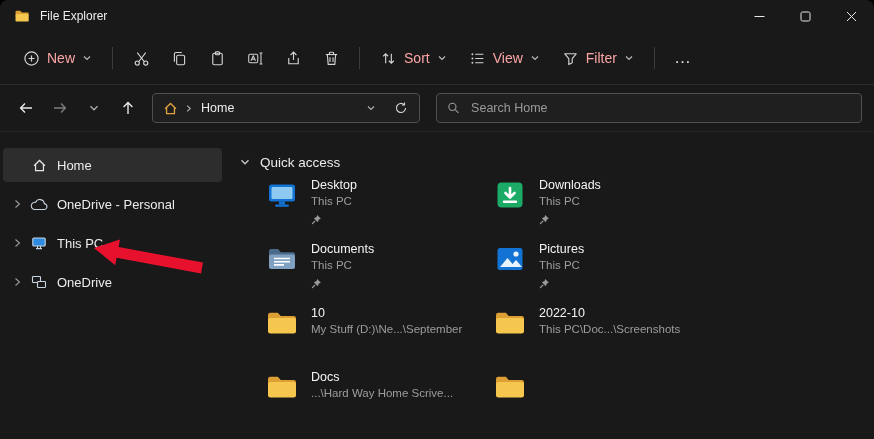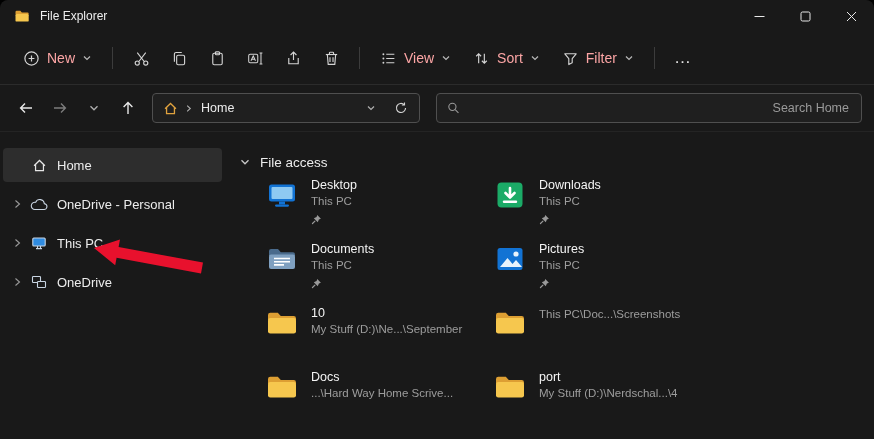--- a/index.html
+++ b/index.html
@@ -23,21 +23,21 @@
   
   .navbar{height:46px;display:flex;align-items:center;padding:0 10px;gap:2px;}
   .nav-btn{width:32px;height:32px;display:flex;align-items:center;justify-content:center;border-radius:4px;}
   .addressbar{width:268px;height:30px;margin-left:6px;border:1px solid #4f4f4f;border-radius:4px;
     display:flex;align-items:center;padding:0 6px 0 10px;gap:6px;background:#1f1f1f;box-sizing:border-box;}
   .crumb{font-size:12.5px;color:#ececec;margin-left:2px;}
   .addr-spacer{flex:1;}
   .addr-ibtn{width:24px;height:24px;display:flex;align-items:center;justify-content:center;border-radius:3px;}
   .searchbox{flex:1;height:30px;margin-left:14px;margin-right:2px;border:1px solid #4f4f4f;border-radius:4px;
     display:flex;align-items:center;padding:0 10px;gap:9px;background:#1f1f1f;box-sizing:border-box;}
-  .searchbox input{background:transparent;border:none;outline:none;color:#fde047;font-size:12.5px;font-family:inherit;width:100%;text-align:right;}
+  .searchbox input{background:transparent;border:none;outline:none;color:#fde047;font-size:12.5px;font-family:inherit;width:100%;}
   .searchbox input::placeholder{color:#9a9a9a;}
 
   
   .body{display:flex;height:309px;border-top:1px solid #242424;}
   .sidebar{width:225px;padding-top:16px;box-sizing:border-box;flex:0 0 225px;}
   .side-item{height:34px;margin:0 3px 5px 3px;display:flex;align-items:center;padding-left:9px;border-radius:4px;}
   .side-item.selected{background:#2d2d2d;}
   .side-chevron{width:18px;display:flex;align-items:center;}
   .side-icon{width:18px;display:flex;align-items:center;justify-content:center;margin-right:9px;}
   .side-label{font-size:13px;color:#ececec;}
@@ -135,47 +135,47 @@
       <svg width="17" height="17" viewBox="0 0 18 18" fill="none" stroke="#d4d4d4" stroke-width="1.2">
         <path d="M3 4.8 h12"></path>
         <path d="M6.8 4.8 V3.2 a.8.8 0 0 1 .8-.8 h2.8 a.8.8 0 0 1 .8.8 V4.8"></path>
         <path d="M4.6 4.8 l.9 10.4 h7 l.9-10.4"></path>
         <path d="M7.4 7.6 v5 M10.6 7.6 v5"></path>
       </svg>
     </div>
 
     <div class="cmd-divider"></div>
 
+    <div class="cmd-btn">
+      <svg width="17" height="17" viewBox="0 0 18 18" fill="none" stroke="#d4d4d4" stroke-width="1.2">
+        <path d="M6 14 V4 M3.4 6.6 L6 4 L8.6 6.6"></path>
+        <path d="M12 4 V14 M9.4 11.4 L12 14 L14.6 11.4"></path>
+      </svg>
+      <span>Sort</span>
+      <svg width="10" height="10" viewBox="0 0 10 10" fill="none" stroke="#b8b8b8" stroke-width="1.2">
+          <path d="M2 3.5 L5 6.5 L8 3.5"></path>
+        </svg>
+    </div>
     <div class="cmd-btn">
       <svg width="17" height="17" viewBox="0 0 18 18">
         <g fill="#d4d4d4">
             <circle cx="3.6" cy="4.5" r="1"></circle>
             <circle cx="3.6" cy="9" r="1"></circle>
             <circle cx="3.6" cy="13.5" r="1"></circle>
           </g>
         <g stroke="#d4d4d4" stroke-width="1.2">
             <path d="M6.6 4.5 H15.2 M6.6 9 H15.2 M6.6 13.5 H15.2"></path>
           </g>
       </svg>
       <span>View</span>
       <svg width="10" height="10" viewBox="0 0 10 10" fill="none" stroke="#b8b8b8" stroke-width="1.2">
           <path d="M2 3.5 L5 6.5 L8 3.5"></path>
         </svg>
     </div>
     <div class="cmd-btn">
-      <svg width="17" height="17" viewBox="0 0 18 18" fill="none" stroke="#d4d4d4" stroke-width="1.2">
-        <path d="M6 14 V4 M3.4 6.6 L6 4 L8.6 6.6"></path>
-        <path d="M12 4 V14 M9.4 11.4 L12 14 L14.6 11.4"></path>
-      </svg>
-      <span>Sort</span>
-      <svg width="10" height="10" viewBox="0 0 10 10" fill="none" stroke="#b8b8b8" stroke-width="1.2">
-          <path d="M2 3.5 L5 6.5 L8 3.5"></path>
-        </svg>
-    </div>
-    <div class="cmd-btn">
       <svg width="17" height="17" viewBox="0 0 18 18" fill="none" stroke="#d4d4d4" stroke-width="1.2" stroke-linejoin="round">
         <path d="M3 4 H15 L10.8 9.2 V13.6 L7.2 15.4 V9.2 Z"></path>
       </svg>
       <span>Filter</span>
       <svg width="10" height="10" viewBox="0 0 10 10" fill="none" stroke="#b8b8b8" stroke-width="1.2">
           <path d="M2 3.5 L5 6.5 L8 3.5"></path>
         </svg>
     </div>
 
     <div class="cmd-divider"></div>
@@ -293,21 +293,21 @@
         </span>
         <span class="side-label">OneDrive</span>
       </div>
     </div>
 
     <div class="content">
       <div class="section-header">
         <svg width="12" height="12" viewBox="0 0 12 12" fill="none" stroke="#c8c8c8" stroke-width="1.3">
             <path d="M2.5 4.2 L6 7.8 L9.5 4.2"></path>
           </svg>
-        <span>File access</span>
+        <span>Quick access</span>
       </div>
 
       <div class="grid">
 
         <div class="tile">
           <span class="tile-icon">
             <svg width="34" height="34" viewBox="0 0 34 34">
               <rect x="4" y="6.5" width="26" height="17" rx="2.5" fill="#1273d4"></rect>
               <rect x="6.5" y="9" width="21" height="12" rx="1" fill="#8ec9f2"></rect>
               <rect x="14" y="23.5" width="6" height="3" fill="#1273d4"></rect>
@@ -400,20 +400,21 @@
         </div>
 
         <div class="tile">
           <span class="tile-icon">
             <svg width="34" height="34" viewBox="0 0 34 34">
               <path d="M3 9 a2.3 2.3 0 0 1 2.3-2.3 h7.5 l3 3.4 h12.9 A2.3 2.3 0 0 1 31 12.4 V14 H3 z" fill="#dd9f33"></path>
               <rect x="3" y="12" width="28" height="15.5" rx="2.3" fill="#f6c74e"></rect>
             </svg>
           </span>
           <div class="tile-text">
+            <div class="tile-name">2022-10</div>
             <div class="tile-detail">This PC\Doc...\Screenshots</div>
           </div>
         </div>
 
         <div class="tile">
           <span class="tile-icon">
             <svg width="34" height="34" viewBox="0 0 34 34">
               <path d="M3 9 a2.3 2.3 0 0 1 2.3-2.3 h7.5 l3 3.4 h12.9 A2.3 2.3 0 0 1 31 12.4 V14 H3 z" fill="#dd9f33"></path>
               <rect x="3" y="12" width="28" height="15.5" rx="2.3" fill="#f6c74e"></rect>
             </svg>
@@ -424,24 +425,20 @@
           </div>
         </div>
 
         <div class="tile">
           <span class="tile-icon">
             <svg width="34" height="34" viewBox="0 0 34 34">
               <path d="M3 9 a2.3 2.3 0 0 1 2.3-2.3 h7.5 l3 3.4 h12.9 A2.3 2.3 0 0 1 31 12.4 V14 H3 z" fill="#dd9f33"></path>
               <rect x="3" y="12" width="28" height="15.5" rx="2.3" fill="#f6c74e"></rect>
             </svg>
           </span>
-          <div class="tile-text">
-            <div class="tile-name">port</div>
-            <div class="tile-detail">My Stuff (D:)\Nerdschal...\4</div>
-          </div>
         </div>
 
       </div>
     </div>
   </div>
 
   <svg class="annotation-arrow" width="120" height="47" viewBox="0 0 120 47">
     <polygon points="8,20 34,11.6 32.6,19 117,34.6 115,45.4 30.6,29.8 29.2,37.2" fill="#e8112d"></polygon>
   </svg>
 

